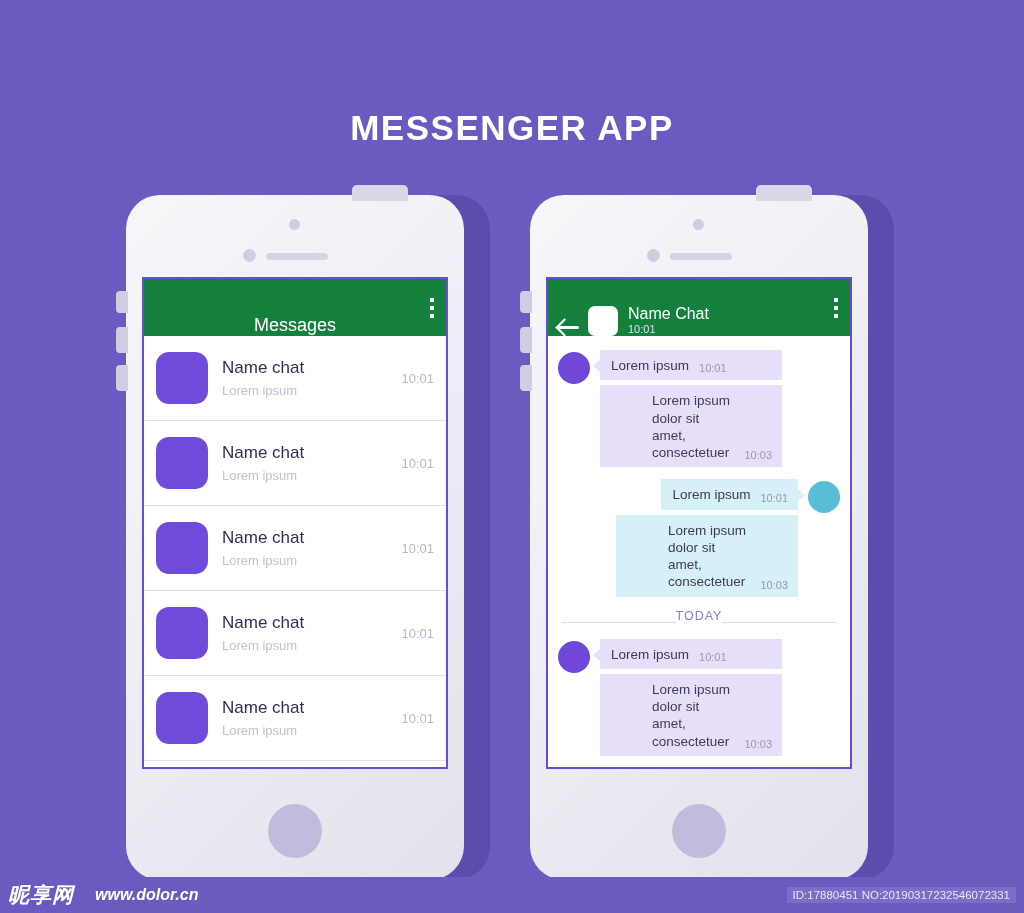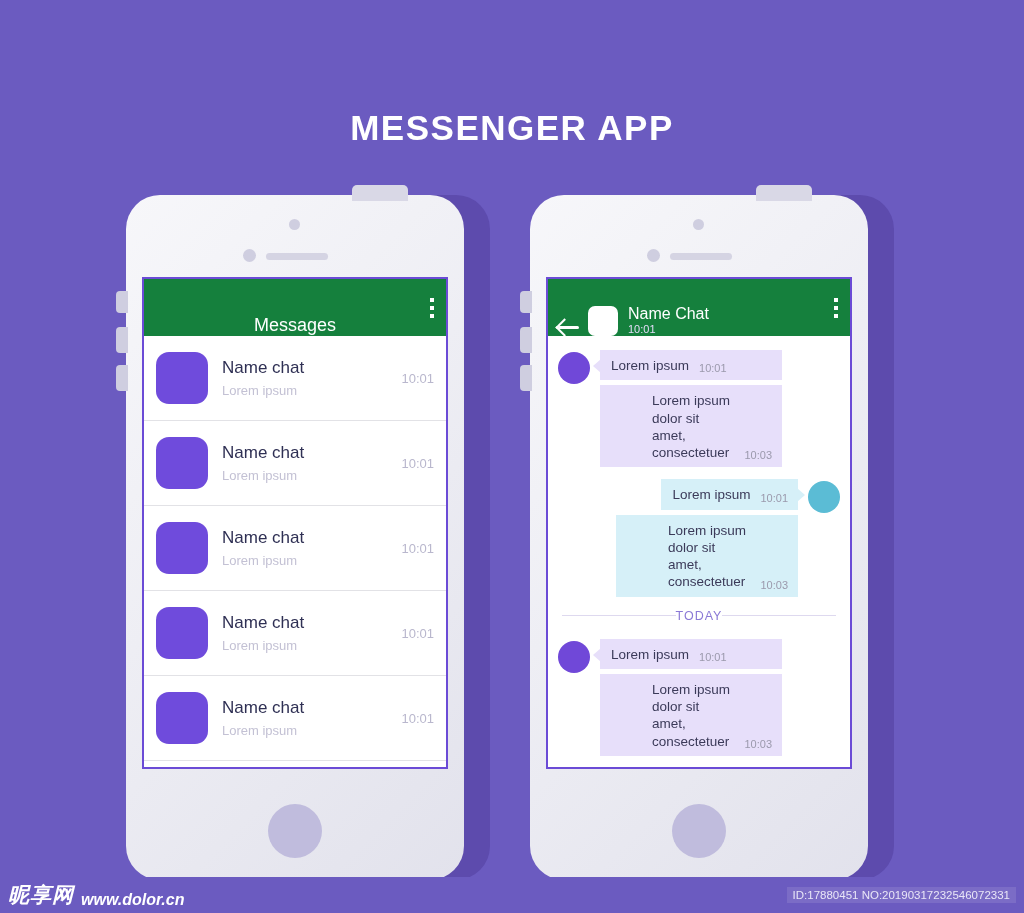--- a/index.html
+++ b/index.html
@@ -195,35 +195,35 @@
   .bub.tail-r::after{
     content:""; position:absolute;
     right:-7px; top:9px;
     border-top:7px solid transparent;
     border-bottom:7px solid transparent;
     border-left:8px solid #d6f0f8;
   }
 
   
   .day-div{
-    display:flex; align-items:center; 
+    display:flex; align-items:flex-end; 
     margin:10px 4px 16px 4px;
   }
   .day-div .ln{ flex:1; height:1px; background:#ded9ef; }
   .day-div .lbl{ font-size:12.5px; color:#8b79d6; letter-spacing:1px; }
 
   
   .footer{
     position:absolute; left:0; bottom:0;
     width:1024px; height:36px;
     background:#6b5bc0;
     display:flex; align-items:center;
     z-index:5;
   }
-  .wm-left{ display:flex; align-items:flex-end; margin-left:8px; }
+  .wm-left{ display:flex; align-items:center; margin-left:8px;gap:14px; }
   .wm-cn{
     font-family:"DejaVu Sans", sans-serif;
     font-size:21px; font-weight:bold; color:#ffffff;
     font-style:italic; letter-spacing:1px;
   }
   .wm-url{
     font-size:16px; color:#ffffff; font-style:italic;
     font-weight:bold; margin-left:7px;
   }
   .wm-id{

